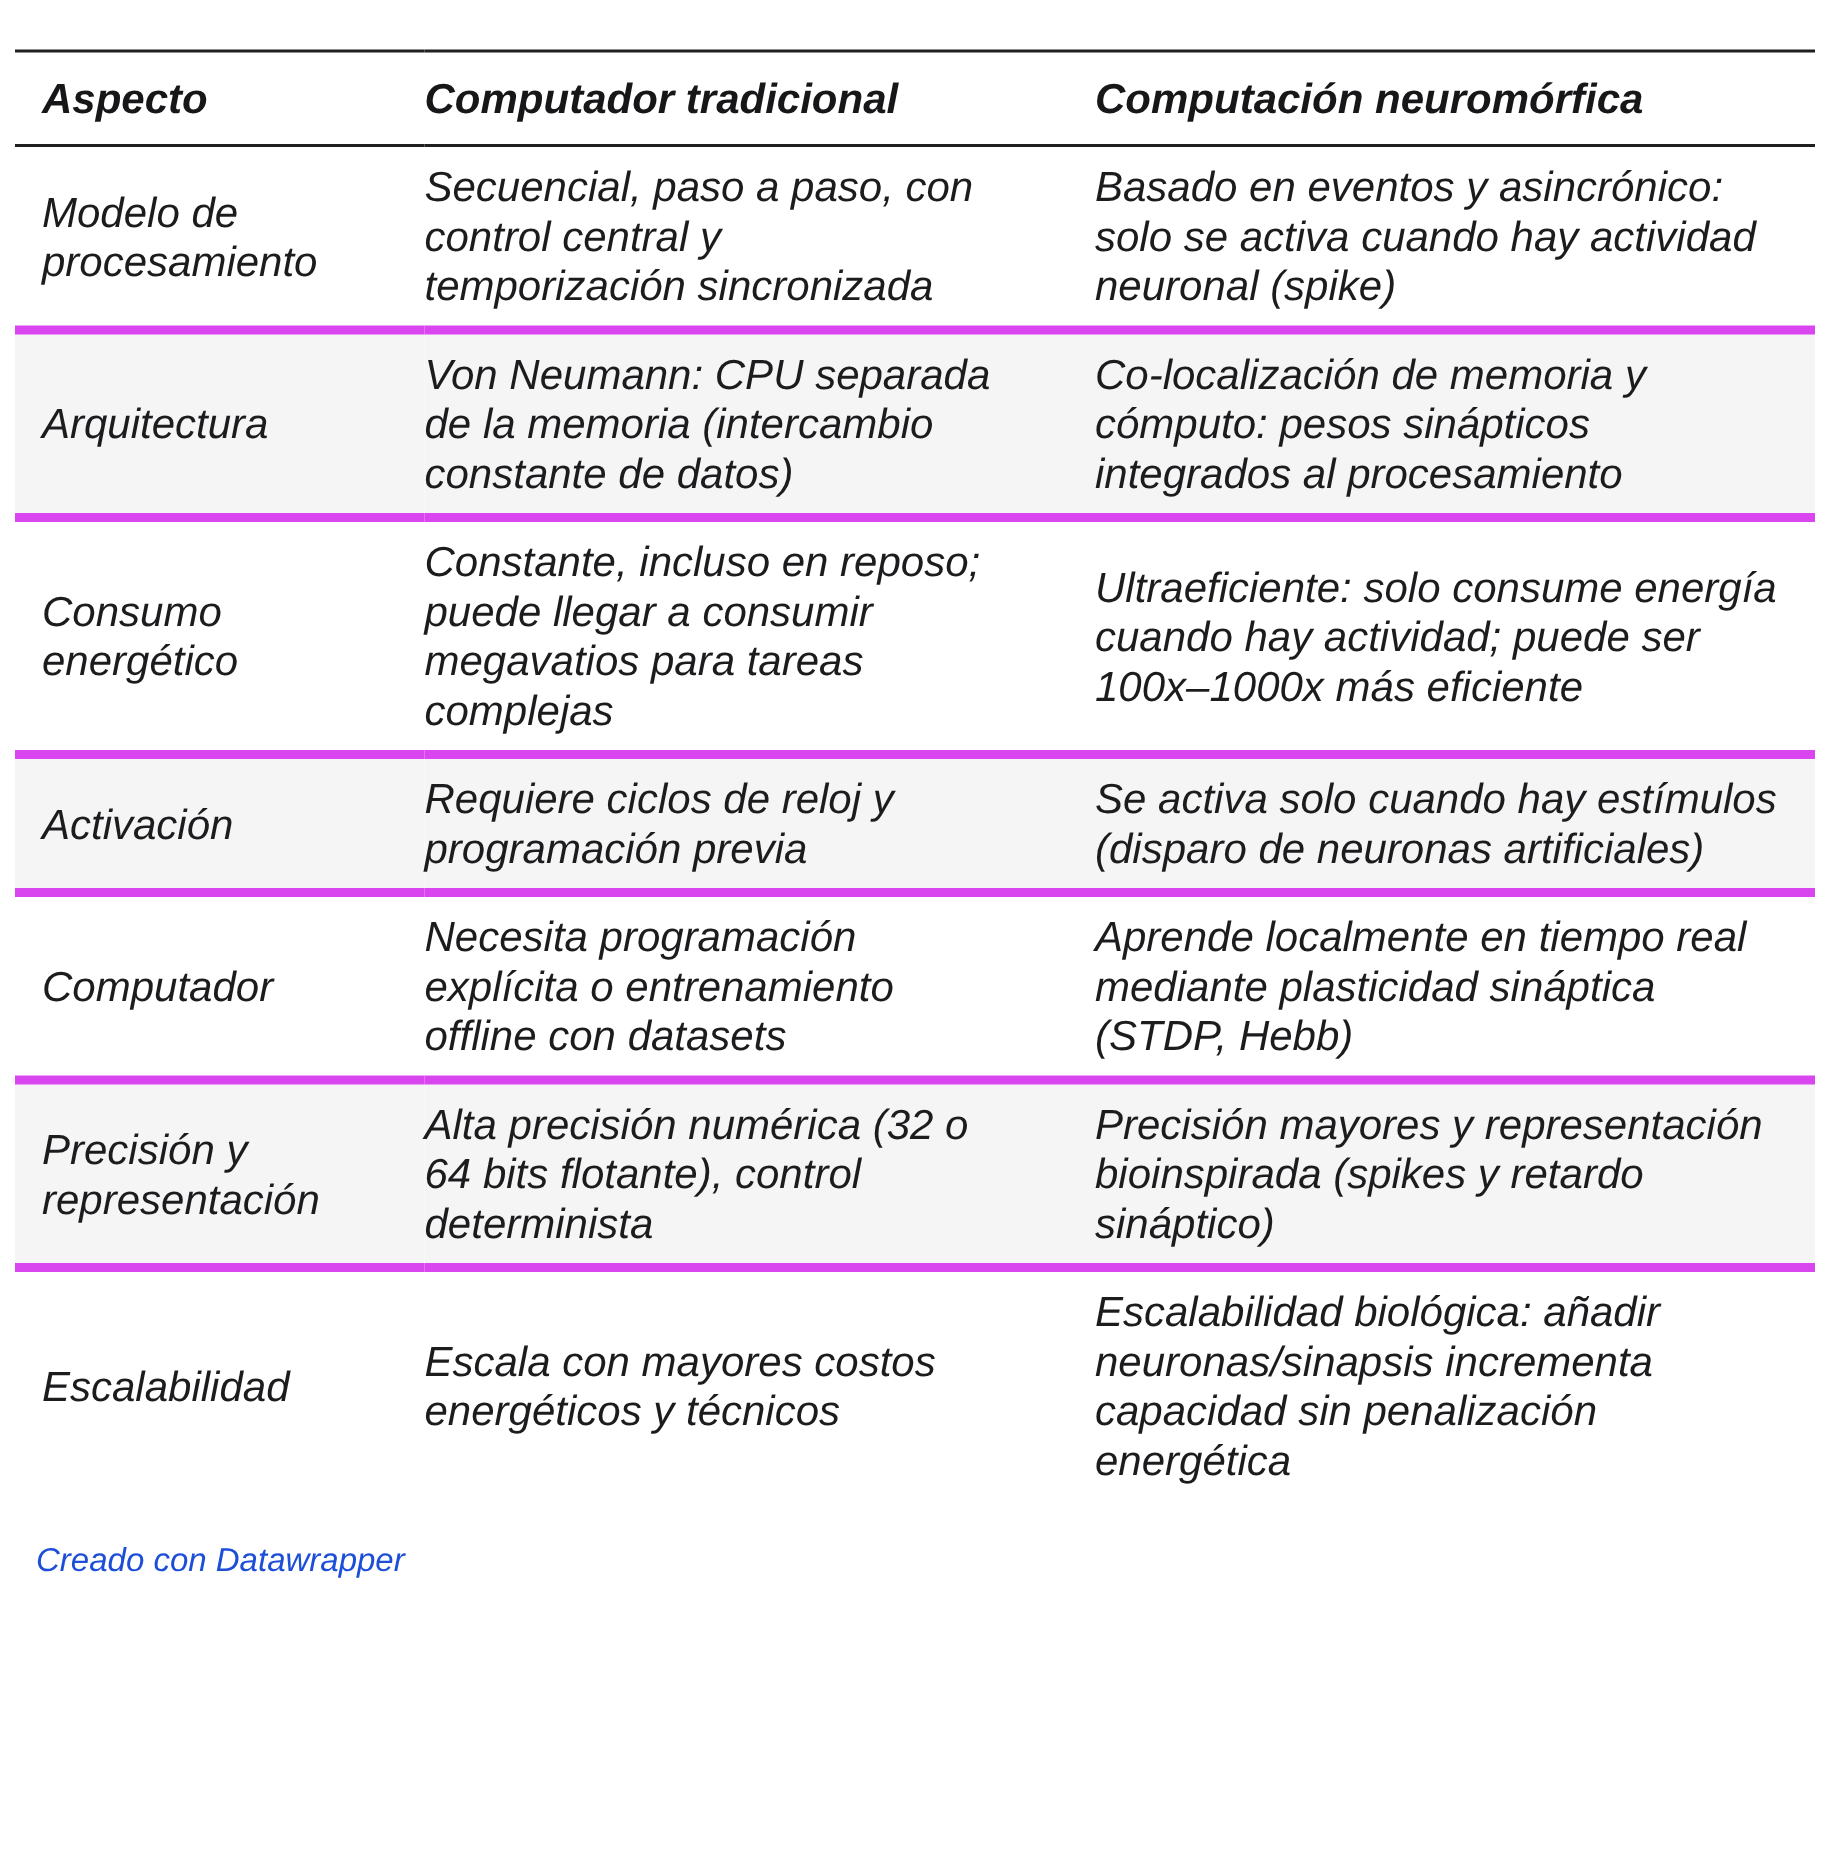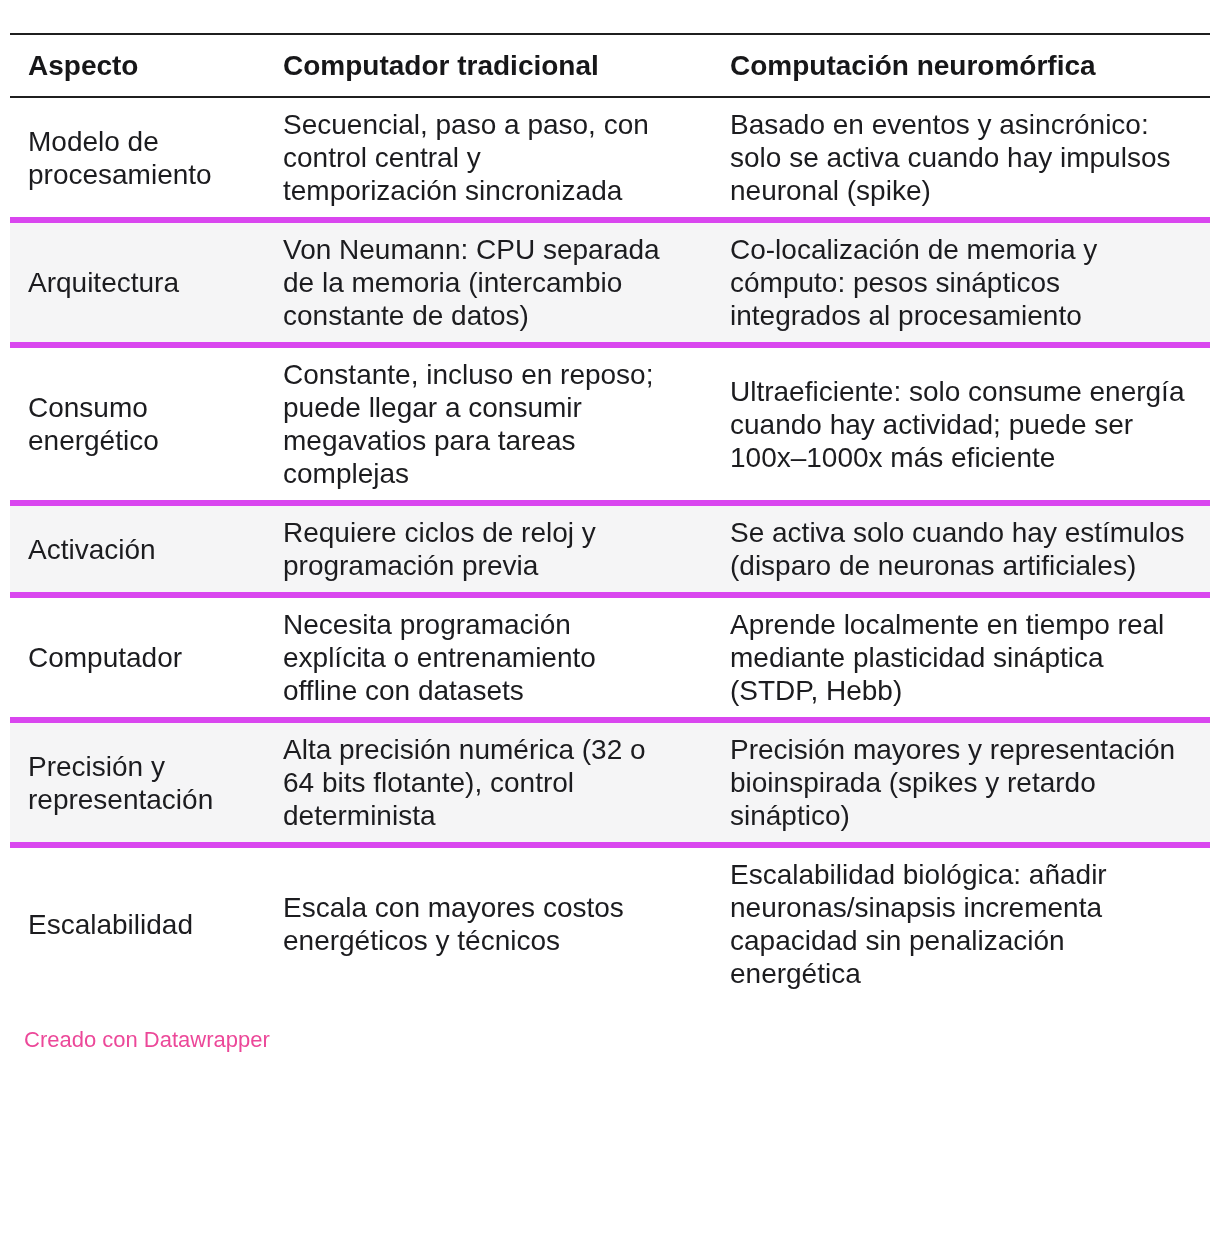--- a/index.html
+++ b/index.html
@@ -9,20 +9,21 @@
   }
   body {
     width: 1220px;
     height: 1238px;
     font-family: "Liberation Sans", "DejaVu Sans", sans-serif;
     color: #1c1c1f;
     overflow: hidden;
   }
   .wrap {
     padding: 33px 0 0 10px;
+    font-style: italic;
   }
   table.dw-table {
     border-collapse: collapse;
     table-layout: fixed;
     width: 1200px;
   }
   col.w1 { width: 273px; }
   col.w2 { width: 447px; }
   col.w3 { width: 480px; }
   th, td {
@@ -51,21 +52,21 @@
     background: #f5f5f6;
   }
   tbody tr + tr td {
     border-top: 6px solid #d946ef;
   }
   .credit {
     display: inline-block;
     margin: 26px 0 4px 14px;
     font-size: 22px;
     line-height: 28px;
-    color: #ec4899;
+    color: #1d4ed8;
     text-decoration: none;
     cursor: pointer;
   }
 </style>
 </head>
 <body>
 
 <div class="wrap">
   <table class="dw-table">
     <colgroup>
@@ -81,21 +82,21 @@
       </tr>
     </thead>
     <tbody>
       <tr>
         <td class="first">Modelo de
 procesamiento</td>
         <td>Secuencial, paso a paso, con
 control central y
 temporización sincronizada</td>
         <td>Basado en eventos y asincrónico:
-solo se activa cuando hay impulsos
+solo se activa cuando hay actividad
 neuronal (spike)</td>
       </tr>
       <tr>
         <td class="first">Arquitectura</td>
         <td>Von Neumann: CPU separada
 de la memoria (intercambio
 constante de datos)</td>
         <td>Co-localización de memoria y
 cómputo: pesos sinápticos
 integrados al procesamiento</td>

